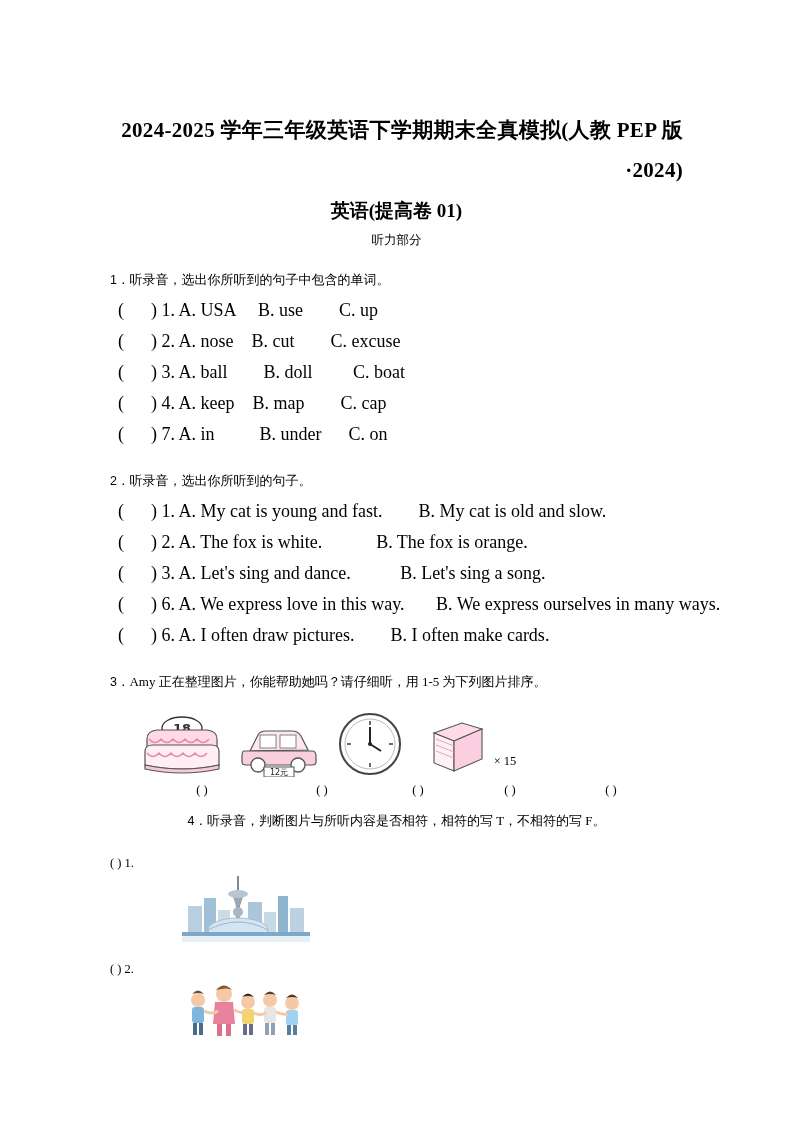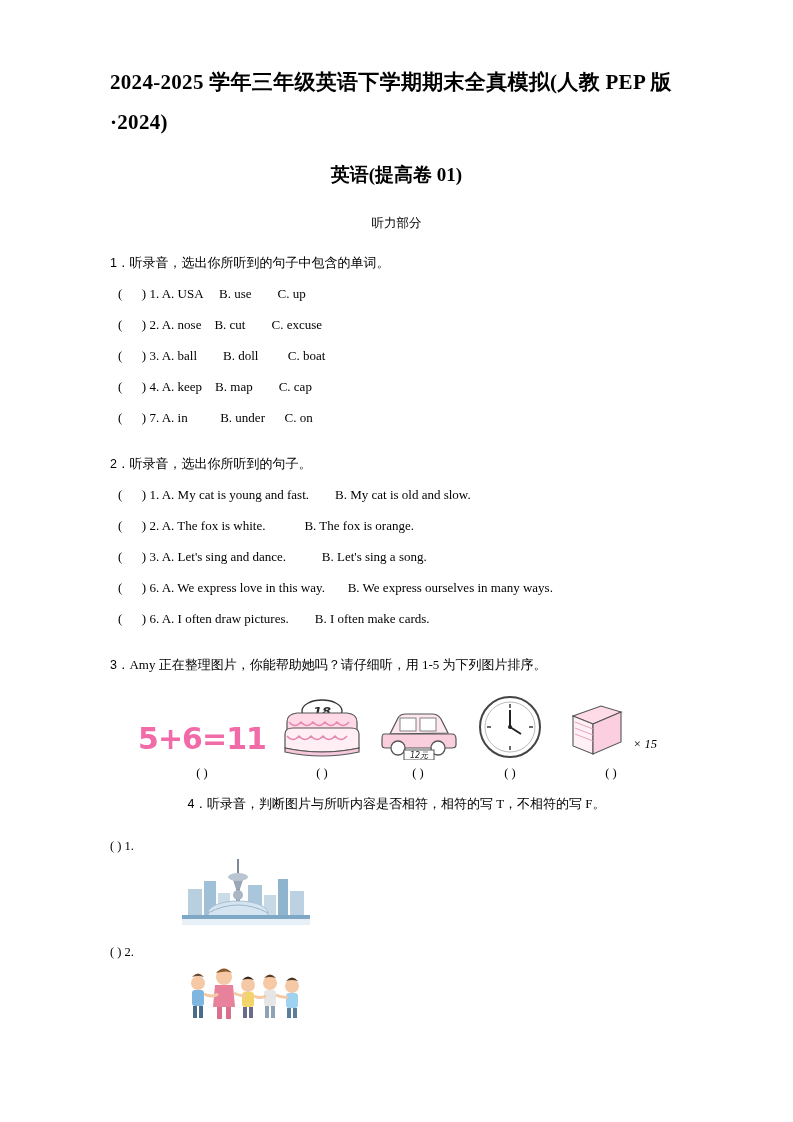--- a/index.html
+++ b/index.html
@@ -16,69 +16,68 @@
     overflow: hidden;
   }
   .page {
     position: relative;
     width: 793px;
     height: 1122px;
     box-sizing: border-box;
     padding: 0 110px;
   }
   .title {
-    text-align: left;
+    text-align: right;
     font-size: 21px;
     font-weight: bold;
     line-height: 40px;
-    margin-top: 62px;
+    margin-top: 110px;
     letter-spacing: 0.3px;
   }
   .subtitle {
     text-align: center;
     font-size: 19px;
     font-weight: bold;
     line-height: 34px;
-    margin-top: 16px;
+    margin-top: 4px;
   }
   .section-head {
     text-align: center;
     font-size: 12.5px;
     font-family: "Liberation Sans", sans-serif;
-    margin-top: 23px;
+    margin-top: 4px;
     margin-bottom: 8px;
   }
   .q {
     font-size: 13px;
     line-height: 30px;
     margin-top: 16px;
     font-family: "Liberation Serif", serif;
   }
   .q .num {
     font-family: "Liberation Sans", sans-serif;
     font-size: 12.5px;
   }
   .opt-line {
-    font-size: 13px;
+    font-size: 18px;
     line-height: 31px;
     padding-left: 8px;
     white-space: pre;
   }
   .pic-row {
     display: flex;
     align-items: flex-end;
     margin-top: 6px;
     padding-left: 22px;
     height: 74px;
   }
   .pic-cell {
     display: flex;
     align-items: flex-end;
     justify-content: center;
-    font-style: italic;
   }
   .eq {
     color: #f06ba8;
     font-family: "DejaVu Sans", sans-serif;
     font-weight: bold;
     font-size: 30px;
     letter-spacing: -1px;
     padding-bottom: 4px;
     width: 140px;
     text-align: center;
@@ -128,21 +127,20 @@
   <div class="opt-line">(      ) 2. A. The fox is white.            B. The fox is orange.</div>
   <div class="opt-line">(      ) 3. A. Let's sing and dance.           B. Let's sing a song.</div>
   <div class="opt-line">(      ) 6. A. We express love in this way.       B. We express ourselves in many ways.</div>
   <div class="opt-line">(      ) 6. A. I often draw pictures.        B. I often make cards.</div>
 
   <div class="q">
     <span class="num">3．</span><span>Amy 正在整理图片，你能帮助她吗？请仔细听，用 1-5 为下列图片排序。</span>
   </div>
 
   <div class="pic-row">
-    <div class="eq">5+6=11</div>
 
     <div class="pic-cell" style="width:100px;">
       <svg class="inline-svg" width="86" height="62" viewBox="0 0 86 62">
         <ellipse cx="43" cy="13" rx="20" ry="11" fill="#ffffff" stroke="#333" stroke-width="1.3"></ellipse>
         <text x="43" y="18" font-family="DejaVu Sans, sans-serif" font-size="13" font-weight="bold" text-anchor="middle" fill="#333">18</text>
         <path d="M8 24 Q8 16 18 15 L68 15 Q78 16 78 24 L78 34 Q43 44 8 34 Z" fill="#ffd9e6" stroke="#555" stroke-width="1.2"></path>
         <path d="M6 36 Q6 30 14 30 L72 30 Q80 30 80 36 L80 50 Q43 58 6 50 Z" fill="#ffeef4" stroke="#555" stroke-width="1.2"></path>
         <path d="M6 50 Q43 58 80 50 L80 54 Q43 62 6 54 Z" fill="#f7c9dc" stroke="#555" stroke-width="1.2"></path>
         <path d="M10 24 q6 7 12 0 q6 7 12 0 q6 7 12 0 q6 7 12 0 q6 7 12 0" fill="none" stroke="#e58bb0" stroke-width="1.4"></path>
         <path d="M8 38 q6 7 12 0 q6 7 12 0 q6 7 12 0 q6 7 12 0 q6 7 12 0" fill="none" stroke="#e58bb0" stroke-width="1.4"></path>

